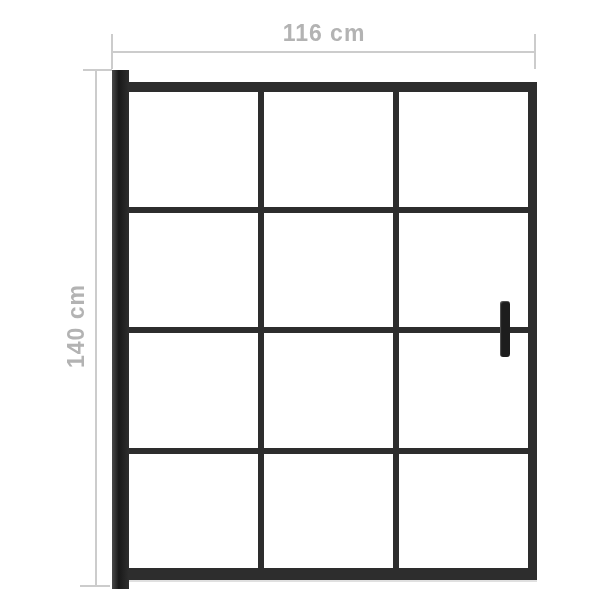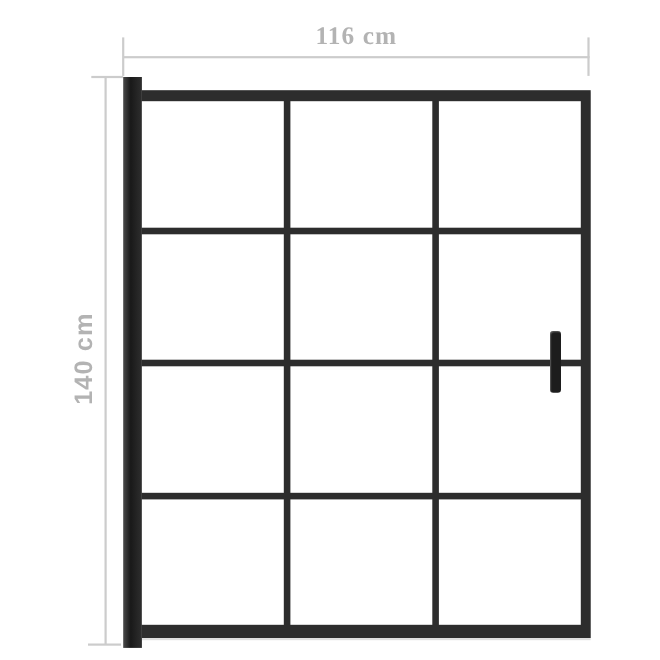--- a/index.html
+++ b/index.html
@@ -15,21 +15,21 @@
     width:600px;height:600px;background:var(--c-bg);
     font-family:"Liberation Sans", sans-serif;
     overflow:hidden;
   }
   .canvas{position:relative;width:600px;height:600px;background:var(--c-bg);}
 
   
   .dim-h-label{
     position:absolute;left:112px;top:20px;width:424px;
     text-align:center;font-size:23px;font-weight:bold;
-    color:var(--c-text);letter-spacing:1px;font-family:Liberation Serif, serif;
+    color:var(--c-text);letter-spacing:1px;
   }
   .dim-h-line{position:absolute;left:112px;top:51px;width:424px;height:2px;background:var(--c-dim);}
   .dim-h-tick-left{position:absolute;left:111px;top:34px;width:2px;height:35px;background:var(--c-dim);}
   .dim-h-tick-right{position:absolute;left:534px;top:34px;width:2px;height:35px;background:var(--c-dim);}
 
   
   .dim-v-line{position:absolute;left:95px;top:70px;width:2px;height:516px;background:var(--c-dim);}
   .dim-v-tick-top{position:absolute;left:83px;top:69px;width:29px;height:2px;background:var(--c-dim);}
   .dim-v-tick-bottom{position:absolute;left:80px;top:585px;width:30px;height:2px;background:var(--c-dim);}
   .dim-v-label{

